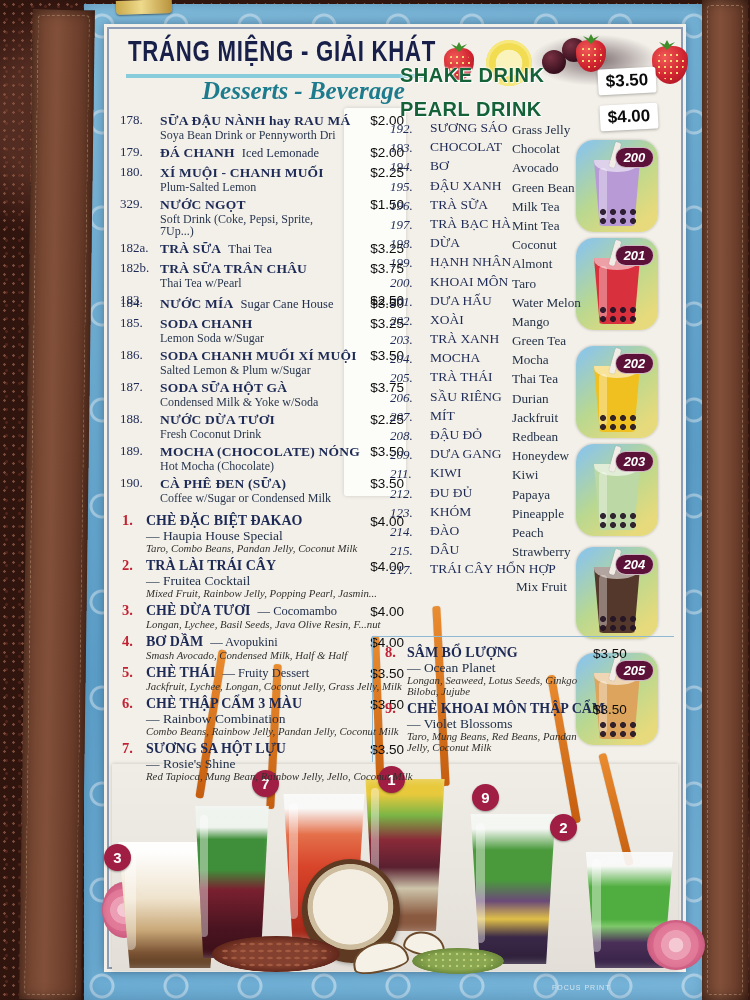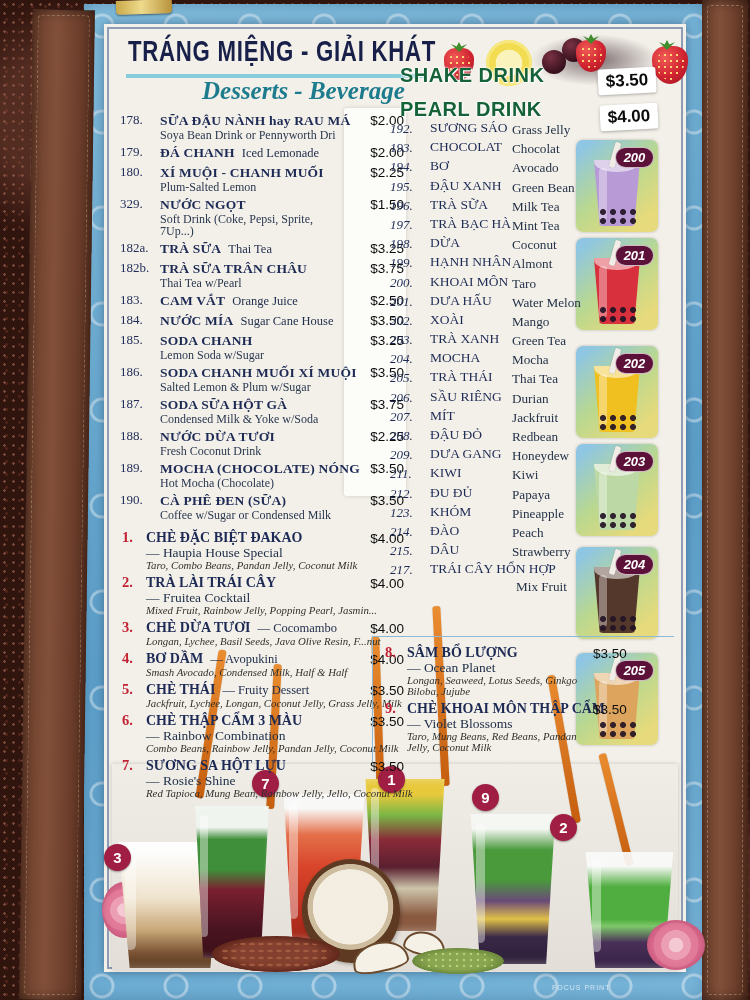--- a/index.html
+++ b/index.html
@@ -76,21 +76,21 @@
   .ren{position:absolute;left:122px;top:2px;font-size:13.2px;color:#243248;white-space:nowrap;}
   .rrow.tall .ren{left:126px;top:18px;}
   
   .rbox{position:absolute;left:268px;top:612px;width:302px;height:126px;border-top:1.5px solid #8fb8d4;border-left:1.5px solid #8fb8d4;padding:6px 0 0 10px;box-sizing:border-box;z-index:3;}
   .rbox .srow{padding:0 0 2px 24px;}
   .rbox .sdesc{white-space:normal;width:185px;}
   .rbox .price{right:auto;left:210px;}
 
   
   .dstrip{position:absolute;left:472px;top:0;width:84px;height:948px;z-index:2;}
-  .dphoto{position:absolute;left:0;width:82px;height:92px;border-radius:7px;
+  .dphoto{position:absolute;left:0;width:82px;height:92px;border-radius:18px;
     background:linear-gradient(140deg,#8ec6e4 8%,#b9d890 48%,#e6da7c 85%);box-shadow:0 0 3px rgba(0,0,0,.25);}
   .dcup{position:absolute;left:17px;top:20px;width:48px;height:66px;background:var(--c,#ccc);
     clip-path:polygon(2% 0,98% 0,86% 100%,14% 100%);border-radius:0 0 10px 10px;}
   .dcup::before{content:'';position:absolute;left:1px;right:1px;top:-8px;height:18px;border-radius:50%;
     background:rgba(255,255,255,.55);border-top:2px solid rgba(255,255,255,.85);}
   .dcup::after{content:'';position:absolute;left:6px;top:8px;width:8px;bottom:6px;background:rgba(255,255,255,.35);border-radius:4px;}
   .dboba{position:absolute;left:22px;bottom:5px;width:38px;height:20px;
     background-image:radial-gradient(circle 3.2px at 5px 5px,#231426 85%,transparent);background-size:10px 9px;opacity:.92;}
   .dstraw{position:absolute;left:36px;top:2px;width:6px;height:26px;background:#f1ede6;border-radius:2px;transform:rotate(16deg);box-shadow:0 0 1px rgba(0,0,0,.3);}
   .dbadge{position:absolute;right:4px;top:7px;min-width:37px;height:19px;border-radius:11px;background:#5c1238;color:#fff;
@@ -193,21 +193,20 @@
           <div class="en"></div>
         </div>
       <div class="mrow">
           <span class="num">182b.</span>
           <div class="mline"><span class="vi">TRÀ SỮA TRÂN CHÂU</span><span class="eni"></span></div>
           <span class="price">$3.75</span>
           <div class="en">Thai Tea w/Pearl</div>
         </div>
       <div class="mrow">
           <span class="num">183.</span>
-          <div class="mline"><span class="vi">CAM VẮT</span><span class="eni">Orange Juice</span></div>
           <span class="price">$2.50</span>
           <div class="en"></div>
         </div>
       <div class="mrow">
           <span class="num">184.</span>
           <div class="mline"><span class="vi">NƯỚC MÍA</span><span class="eni">Sugar Cane House</span></div>
           <span class="price">$3.50</span>
           <div class="en"></div>
         </div>
       <div class="mrow">

